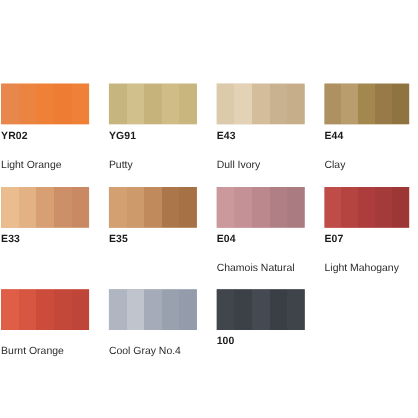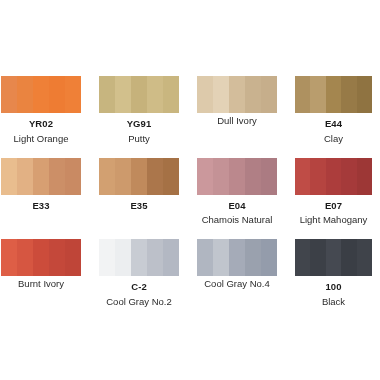--- a/index.html
+++ b/index.html
@@ -14,21 +14,20 @@
     -webkit-font-smoothing: antialiased;
     overflow: hidden;
   }
   #swatch-sheet {
     position: relative;
     width: 380px;
     height: 380px;
     background: #ffffff;
     box-sizing: border-box;
     padding: 76px 0 0 0;
-    text-align: center;
   }
   .swatch-grid {
     display: grid;
     grid-template-columns: 80px 80px 80px 77px;
     column-gap: 18px;
     row-gap: 12px;
     padding-left: 1px;
   }
   .swatch-cell {
     width: 100%;
@@ -53,21 +52,21 @@
     line-height: 1.45;
     margin-top: 4px;
     letter-spacing: 0.1px;
     white-space: nowrap;
   }
   .swatch-name {
     font-size: 9.5px;
     font-weight: normal;
     color: #2b2b2b;
     line-height: 1.45;
-    margin-top: 1px;
+    margin-top: 13px;
     white-space: nowrap;
   }
 </style>
 </head>
 <body>
 
 <div id="swatch-sheet">
   <div class="swatch-grid" id="swatch-grid">
       <div class="swatch-cell">
         <div class="swatch-chip" style="background: rgb(239, 128, 55);">
@@ -80,20 +79,21 @@
         <div class="swatch-chip" style="background: rgb(203, 184, 130);">
           <div class="streaks" style="background: linear-gradient(90deg, rgb(199, 181, 127) 0%, rgb(199, 181, 127) 20%, rgb(210, 192, 140) 20%, rgb(210, 192, 140) 40%, rgb(198, 178, 123) 40%, rgb(198, 178, 123) 60%, rgb(207, 188, 135) 60%, rgb(207, 188, 135) 80%, rgb(201, 182, 127) 80%, rgb(201, 182, 127) 100%); opacity: 1;"></div>
         </div>
         <div class="swatch-code">YG91</div>
         <div class="swatch-name">Putty</div>
       </div>
       <div class="swatch-cell">
         <div class="swatch-chip" style="background: rgb(214, 192, 160);">
           <div class="streaks" style="background: linear-gradient(90deg, rgb(221, 202, 171) 0%, rgb(221, 202, 171) 20%, rgb(227, 210, 182) 20%, rgb(227, 210, 182) 40%, rgb(211, 189, 155) 40%, rgb(211, 189, 155) 60%, rgb(201, 178, 143) 60%, rgb(201, 178, 143) 80%, rgb(198, 174, 139) 80%, rgb(198, 174, 139) 100%); opacity: 1;"></div>
         </div>
+        <div class="swatch-code">E43</div>
         <div class="swatch-name">Dull Ivory</div>
       </div>
       <div class="swatch-cell">
         <div class="swatch-chip" style="background: rgb(169, 139, 84);">
           <div class="streaks" style="background: linear-gradient(90deg, rgb(174, 145, 96) 0%, rgb(174, 145, 96) 20%, rgb(185, 157, 109) 20%, rgb(185, 157, 109) 40%, rgb(164, 134, 79) 40%, rgb(164, 134, 79) 60%, rgb(151, 122, 71) 60%, rgb(151, 122, 71) 80%, rgb(143, 115, 65) 80%, rgb(143, 115, 65) 100%); opacity: 1;"></div>
         </div>
         <div class="swatch-code">E44</div>
         <div class="swatch-name">Clay</div>
       </div>
       <div class="swatch-cell">
@@ -119,36 +119,28 @@
         <div class="swatch-chip" style="background: rgb(180, 68, 63);">
           <div class="streaks" style="background: linear-gradient(90deg, rgb(191, 76, 70) 0%, rgb(191, 76, 70) 20%, rgb(181, 68, 64) 20%, rgb(181, 68, 64) 40%, rgb(172, 61, 60) 40%, rgb(172, 61, 60) 60%, rgb(165, 58, 58) 60%, rgb(165, 58, 58) 80%, rgb(157, 55, 54) 80%, rgb(157, 55, 54) 100%); opacity: 1;"></div>
         </div>
         <div class="swatch-code">E07</div>
         <div class="swatch-name">Light Mahogany</div>
       </div>
       <div class="swatch-cell">
         <div class="swatch-chip" style="background: rgb(211, 83, 64);">
           <div class="streaks" style="background: linear-gradient(90deg, rgb(222, 94, 70) 0%, rgb(222, 94, 70) 20%, rgb(214, 86, 65) 20%, rgb(214, 86, 65) 40%, rgb(204, 76, 59) 40%, rgb(204, 76, 59) 60%, rgb(196, 72, 58) 60%, rgb(196, 72, 58) 80%, rgb(191, 69, 56) 80%, rgb(191, 69, 56) 100%); opacity: 1;"></div>
         </div>
-        <div class="swatch-name">Burnt Ivory</div>
-      </div>
-      <div class="swatch-cell">
-        <div class="swatch-chip" style="background: rgb(197, 200, 208);">
-          <div class="streaks" style="background: linear-gradient(90deg, rgb(242, 243, 244) 0%, rgb(242, 243, 244) 20%, rgb(236, 238, 240) 20%, rgb(236, 238, 240) 40%, rgb(200, 204, 211) 40%, rgb(200, 204, 211) 60%, rgb(188, 192, 201) 60%, rgb(188, 192, 201) 80%, rgb(179, 184, 195) 80%, rgb(179, 184, 195) 100%); opacity: 1;"></div>
-        </div>
-        <div class="swatch-code">C-2</div>
-        <div class="swatch-name">Cool Gray No.2</div>
+        <div class="swatch-name">Burnt Orange</div>
       </div>
       <div class="swatch-cell">
         <div class="swatch-chip" style="background: rgb(163, 169, 182);">
           <div class="streaks" style="background: linear-gradient(90deg, rgb(176, 182, 193) 0%, rgb(176, 182, 193) 20%, rgb(192, 197, 205) 20%, rgb(192, 197, 205) 40%, rgb(165, 171, 184) 40%, rgb(165, 171, 184) 60%, rgb(154, 161, 174) 60%, rgb(154, 161, 174) 80%, rgb(148, 156, 171) 80%, rgb(148, 156, 171) 100%); opacity: 1;"></div>
         </div>
         <div class="swatch-name">Cool Gray No.4</div>
       </div>
       <div class="swatch-cell">
         <div class="swatch-chip" style="background: rgb(62, 66, 73);">
           <div class="streaks" style="background: linear-gradient(90deg, rgb(65, 69, 76) 0%, rgb(65, 69, 76) 20%, rgb(60, 64, 71) 20%, rgb(60, 64, 71) 40%, rgb(69, 73, 81) 40%, rgb(69, 73, 81) 60%, rgb(58, 62, 69) 60%, rgb(58, 62, 69) 80%, rgb(63, 67, 74) 80%, rgb(63, 67, 74) 100%); opacity: 1;"></div>
         </div>
         <div class="swatch-code">100</div>
-        <div class="swatch-name">Black</div>
       </div>
     </div>
 </div>
 
 </body></html>

